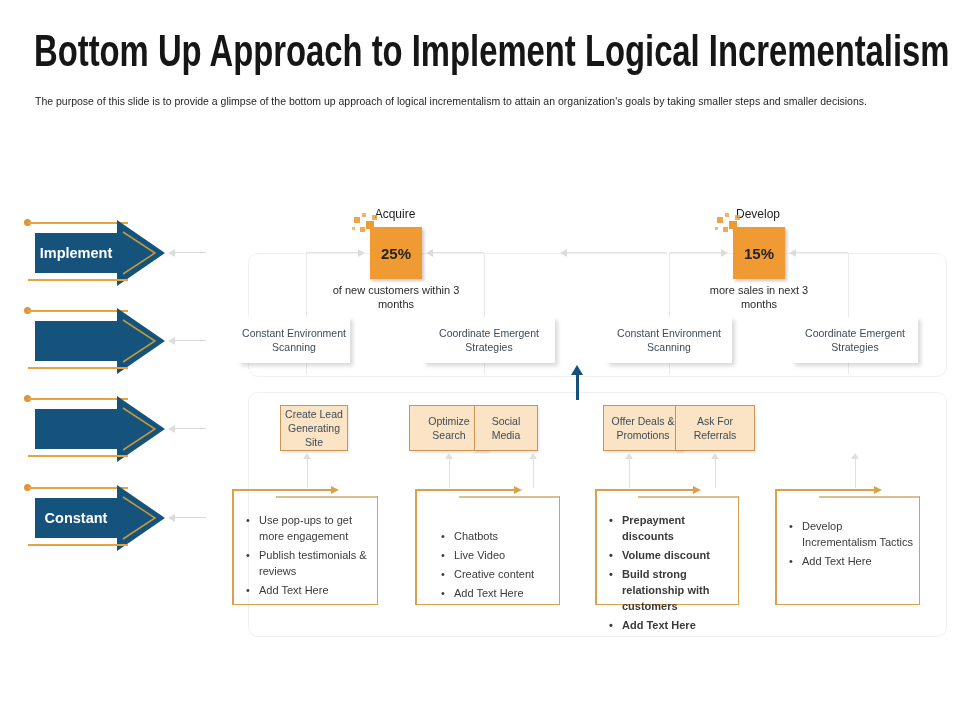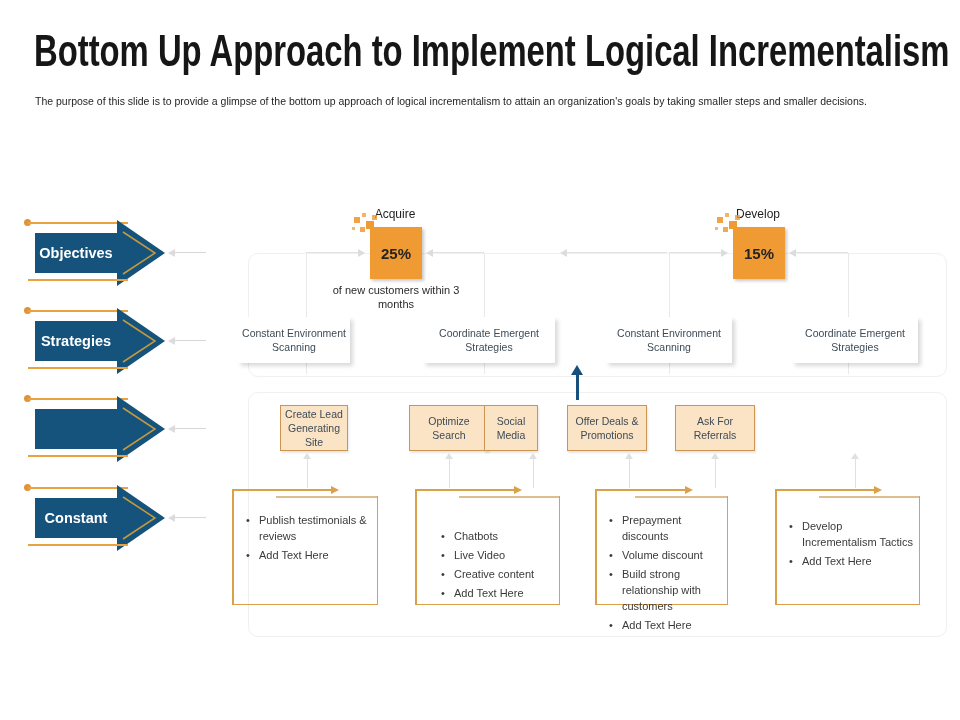--- a/index.html
+++ b/index.html
@@ -109,32 +109,31 @@
   <div class="abs tri-left" style="left:168px;top:514px;"></div>
   <div class="abs gray-arrow-line" style="left:174px;top:517px;"></div>
 
   <div class="abs odot" style="top:219px;"></div>
   <div class="abs oline" style="top:222px;"></div>
   <div class="abs nav-wrap" style="left:33px;top:217px;">
     <svg width="136" height="72">
       <polygon points="2,16 84,16 84,3 132,36 84,69 84,56 2,56" fill="#15527C"></polygon>
       <polyline points="90,15 122,36 90,57" fill="none" stroke="#C49A3C" stroke-width="1.5"></polyline>
     </svg>
-    <span class="nav-label">Objectives</span>
+    <span class="nav-label">Implement</span>
   </div>
   <div class="abs oline" style="top:279px;"></div>
 
   <div class="abs odot" style="top:307px;"></div>
   <div class="abs oline" style="top:310px;"></div>
   <div class="abs nav-wrap" style="left:33px;top:305px;">
     <svg width="136" height="72">
       <polygon points="2,16 84,16 84,3 132,36 84,69 84,56 2,56" fill="#15527C"></polygon>
       <polyline points="90,15 122,36 90,57" fill="none" stroke="#C49A3C" stroke-width="1.5"></polyline>
     </svg>
-    <span class="nav-label">Strategies</span>
   </div>
   <div class="abs oline" style="top:367px;"></div>
 
   <div class="abs odot" style="top:395px;"></div>
   <div class="abs oline" style="top:398px;"></div>
   <div class="abs nav-wrap" style="left:33px;top:393px;">
     <svg width="136" height="72">
       <polygon points="2,16 84,16 84,3 132,36 84,69 84,56 2,56" fill="#15527C"></polygon>
       <polyline points="90,15 122,36 90,57" fill="none" stroke="#C49A3C" stroke-width="1.5"></polyline>
     </svg>
@@ -171,33 +170,34 @@
     <div class="px" style="left:2px;top:4px;width:6px;height:6px;opacity:.9;"></div>
     <div class="px" style="left:10px;top:0;width:4px;height:4px;opacity:.75;"></div>
     <div class="px" style="left:14px;top:8px;width:8px;height:8px;"></div>
     <div class="px" style="left:0;top:14px;width:3px;height:3px;opacity:.7;"></div>
     <div class="px" style="left:8px;top:14px;width:5px;height:5px;opacity:.85;"></div>
     <div class="px" style="left:20px;top:2px;width:5px;height:5px;opacity:.8;"></div>
   </div>
   <div class="abs obj-square" style="left:733px;top:227px;">
     <span>15%</span>
   </div>
+  <div class="abs obj-caption" style="left:695px;top:283px;width:128px;">more sales in next 3 months</div>
 
   <div class="abs strategy-box" style="left:238px;top:317px;width:112px;">Constant Environment Scanning</div>
   <div class="abs strategy-box" style="left:423px;top:317px;width:132px;">Coordinate Emergent Strategies</div>
   <div class="abs strategy-box" style="left:606px;top:317px;width:126px;">Constant Environment Scanning</div>
   <div class="abs strategy-box" style="left:792px;top:317px;width:126px;">Coordinate Emergent Strategies</div>
 
   <div class="abs up-head" style="left:571px;top:365px;"></div>
   <div class="abs up-line" style="left:575.5px;top:374px;height:26px;"></div>
 
   <div class="abs channel-box" style="left:264px;top:405px;width:68px;margin-left:16px;">Create Lead Generating Site</div>
   <div class="abs channel-box" style="left:409px;top:405px;width:80px;">Optimize Search</div>
-  <div class="abs channel-box" style="left:484px;top:405px;width:54px;">Social Media</div>
-  <div class="abs channel-box" style="left:567px;top:405px;width:80px;">Offer Deals &amp; Promotions</div>
+  <div class="abs channel-box" style="left:474px;top:405px;width:64px;">Social Media</div>
+  <div class="abs channel-box" style="left:603px;top:405px;width:80px;">Offer Deals &amp; Promotions</div>
   <div class="abs channel-box" style="left:675px;top:405px;width:80px;">Ask For Referrals</div>
 
   <div class="abs tri-up" style="left:303px;top:453px;"></div>
   <div class="abs vline-faint" style="left:306.5px;top:458px;height:30px;background:#E0E0E0;"></div>
   <div class="abs tri-up" style="left:445px;top:453px;"></div>
   <div class="abs vline-faint" style="left:448.5px;top:458px;height:30px;background:#E0E0E0;"></div>
   <div class="abs tri-up" style="left:529px;top:453px;"></div>
   <div class="abs vline-faint" style="left:532.5px;top:458px;height:30px;background:#E0E0E0;"></div>
   <div class="abs tri-up" style="left:625px;top:453px;"></div>
   <div class="abs vline-faint" style="left:628.5px;top:458px;height:30px;background:#E0E0E0;"></div>
@@ -207,39 +207,40 @@
   <div class="abs vline-faint" style="left:854.5px;top:458px;height:30px;background:#E0E0E0;"></div>
 
   <div class="abs tactic-box" style="left:232px;top:489px;width:146px;">
     <div class="tb-arrow"></div>
     <div class="tb-arrowhead"></div>
     <div class="tb-step"></div>
     <div class="tb-left"></div>
       <div class="tb-right"></div>
       <div class="tb-bottom"></div>
     <ul class="ul-a">
+      <li>Use pop-ups to get more engagement</li>
       <li>Publish testimonials &amp; reviews</li>
       <li>Add Text Here</li>
     </ul>
   </div>
   <div class="abs tactic-box" style="left:415px;top:489px;width:145px;">
     <div class="tb-arrow"></div>
     <div class="tb-arrowhead"></div>
     <div class="tb-step"></div>
     <div class="tb-left"></div>
       <div class="tb-right"></div>
       <div class="tb-bottom"></div>
     <ul class="ul-b" style="left:24px;">
       <li>Chatbots</li>
       <li>Live Video</li>
       <li>Creative content</li>
       <li>Add Text Here</li>
     </ul>
   </div>
-  <div class="abs tactic-box" style="left:595px;top:489px;width:133px;">
+  <div class="abs tactic-box" style="left:595px;top:489px;width:144px;font-weight:bold;">
     <div class="tb-arrow"></div>
     <div class="tb-arrowhead"></div>
     <div class="tb-step"></div>
     <div class="tb-left"></div>
       <div class="tb-right"></div>
       <div class="tb-bottom"></div>
     <ul class="ul-a">
       <li>Prepayment discounts</li>
       <li>Volume discount</li>
       <li>Build strong relationship with customers</li>

